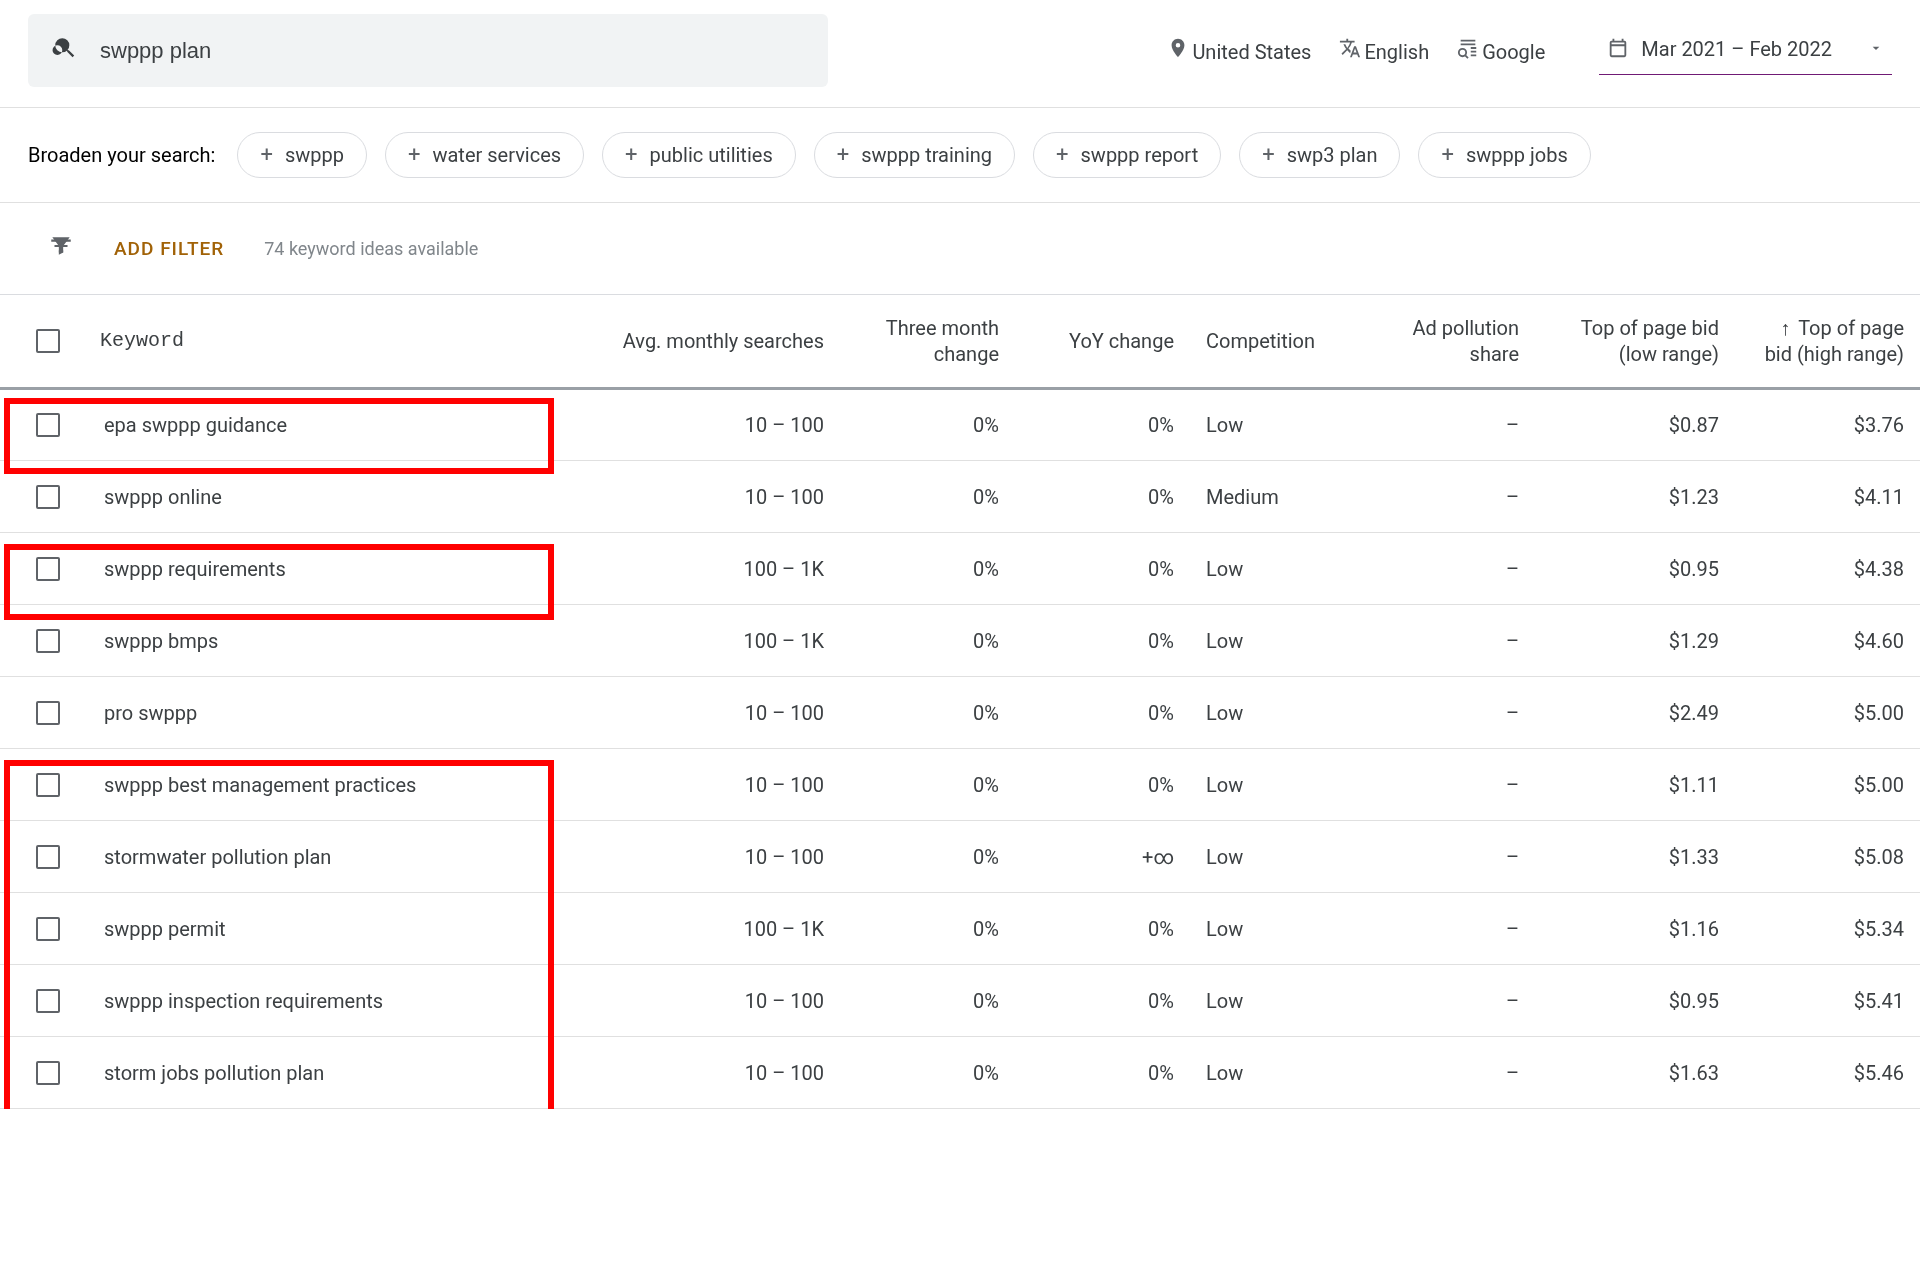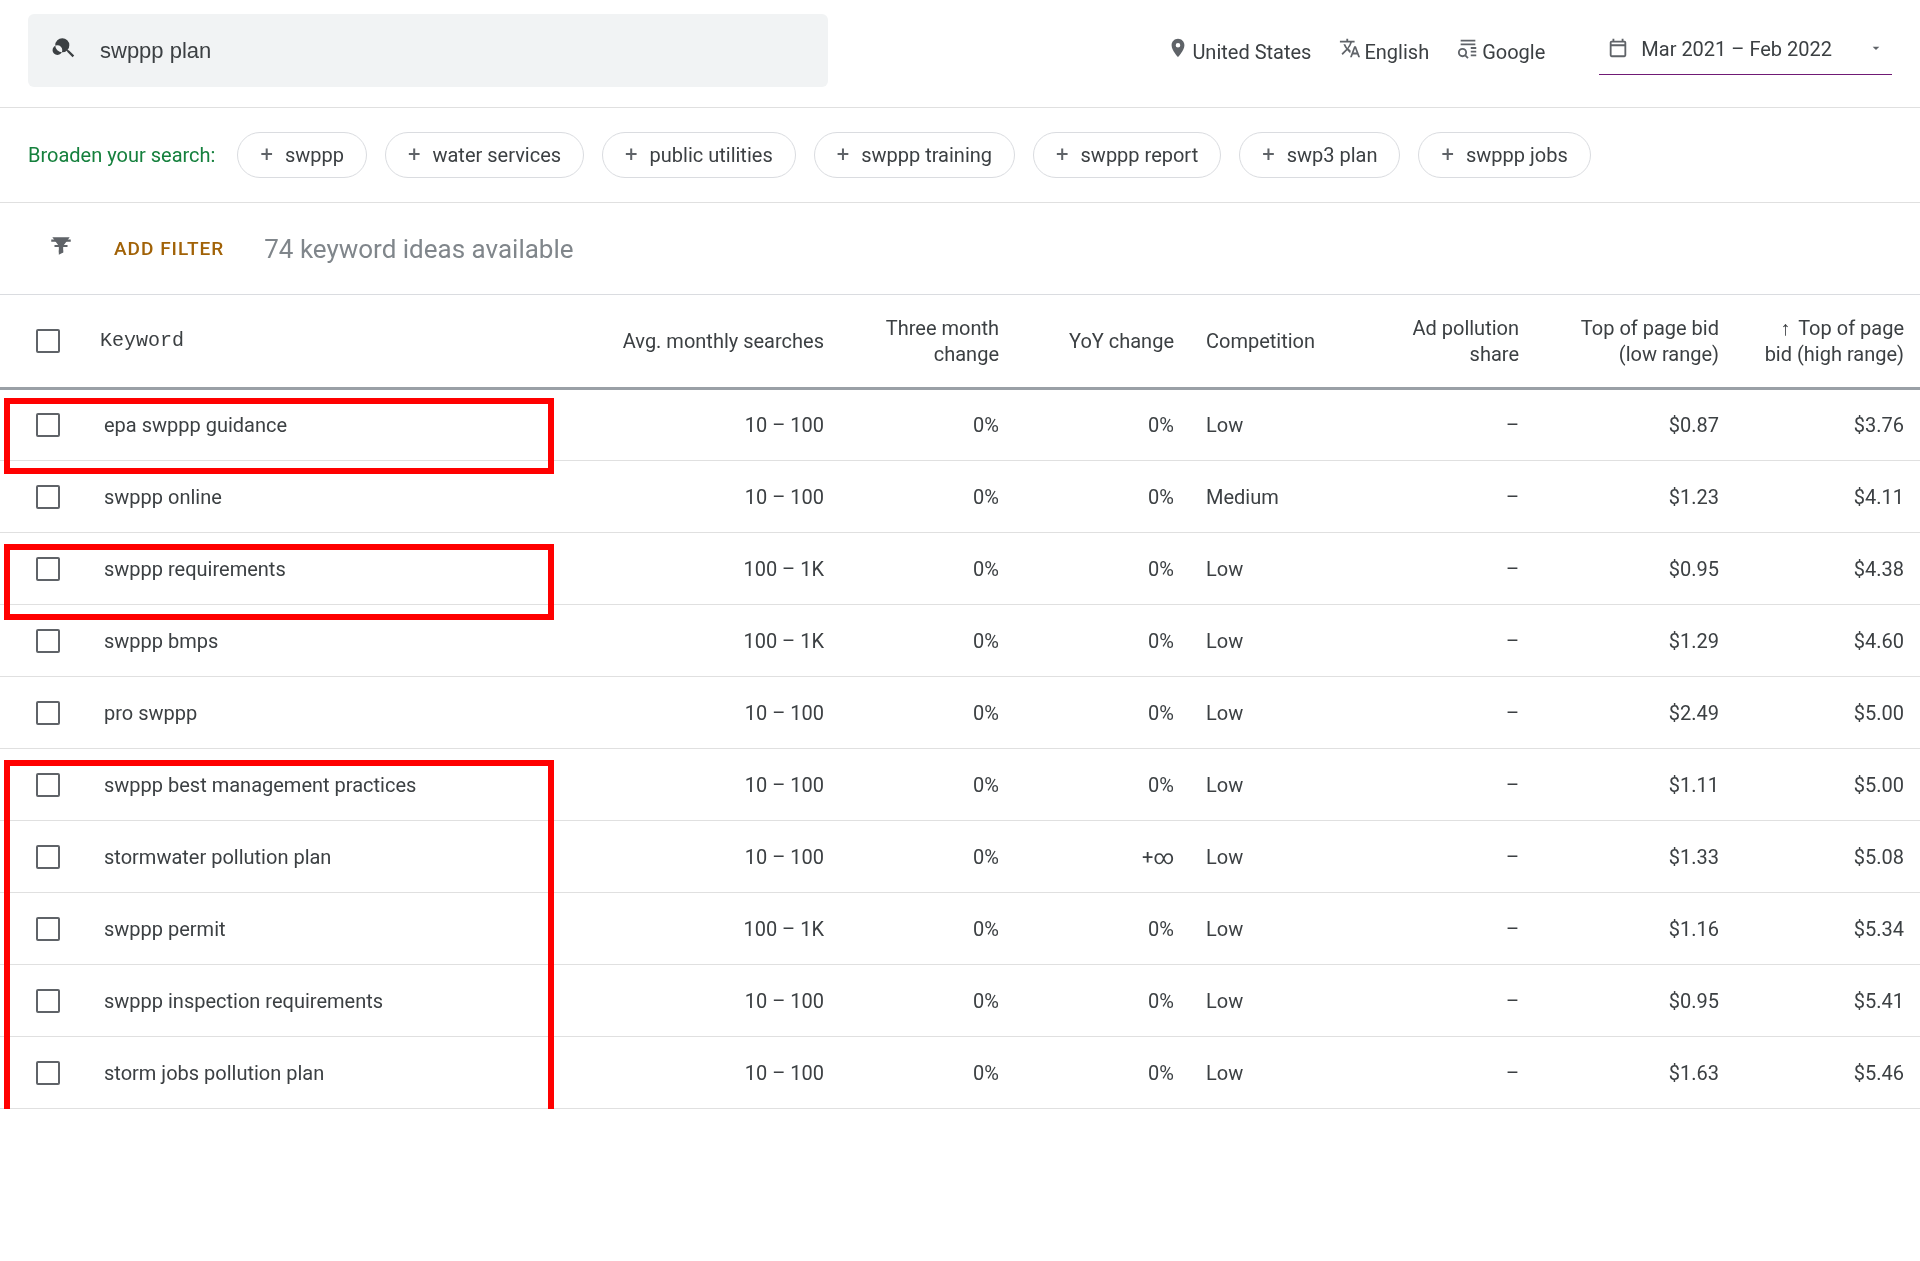--- a/index.html
+++ b/index.html
@@ -53,21 +53,21 @@
     margin-left: 26px;
   }
   .broaden-row {
     display: flex;
     align-items: center;
     padding: 24px 28px;
     gap: 18px;
     border-bottom: 1px solid #e0e0e0;
   }
   .broaden-label {
-    color: #15803d;
+    color: #000000;
     font-size: 20px;
     margin-right: 4px;
   }
   .chip {
     display: inline-flex;
     align-items: center;
     border: 1px solid #dadce0;
     border-radius: 32px;
     padding: 10px 22px;
     font-size: 20px;
@@ -82,21 +82,21 @@
     padding: 30px 36px 30px 48px;
     gap: 40px;
   }
   .filter-icon svg { fill:#5f6368; }
   .add-filter {
     color:#a16207;
     font-weight:500;
     letter-spacing:1px;
     font-size:19px;
   }
-  .ideas-count { color:#80868b; font-size:26px; }
+  .ideas-count { color:#80868b; font-size:18px; }
   table { border-collapse: collapse; width:100%; table-layout:fixed; }
   thead th {
     font-weight:400;
     color:#3c4043;
     font-size:20px;
     text-align:right;
     padding:20px 16px;
     border-top:1px solid #dadce0;
     border-bottom:3px solid #9aa0a6;
     vertical-align:middle;

